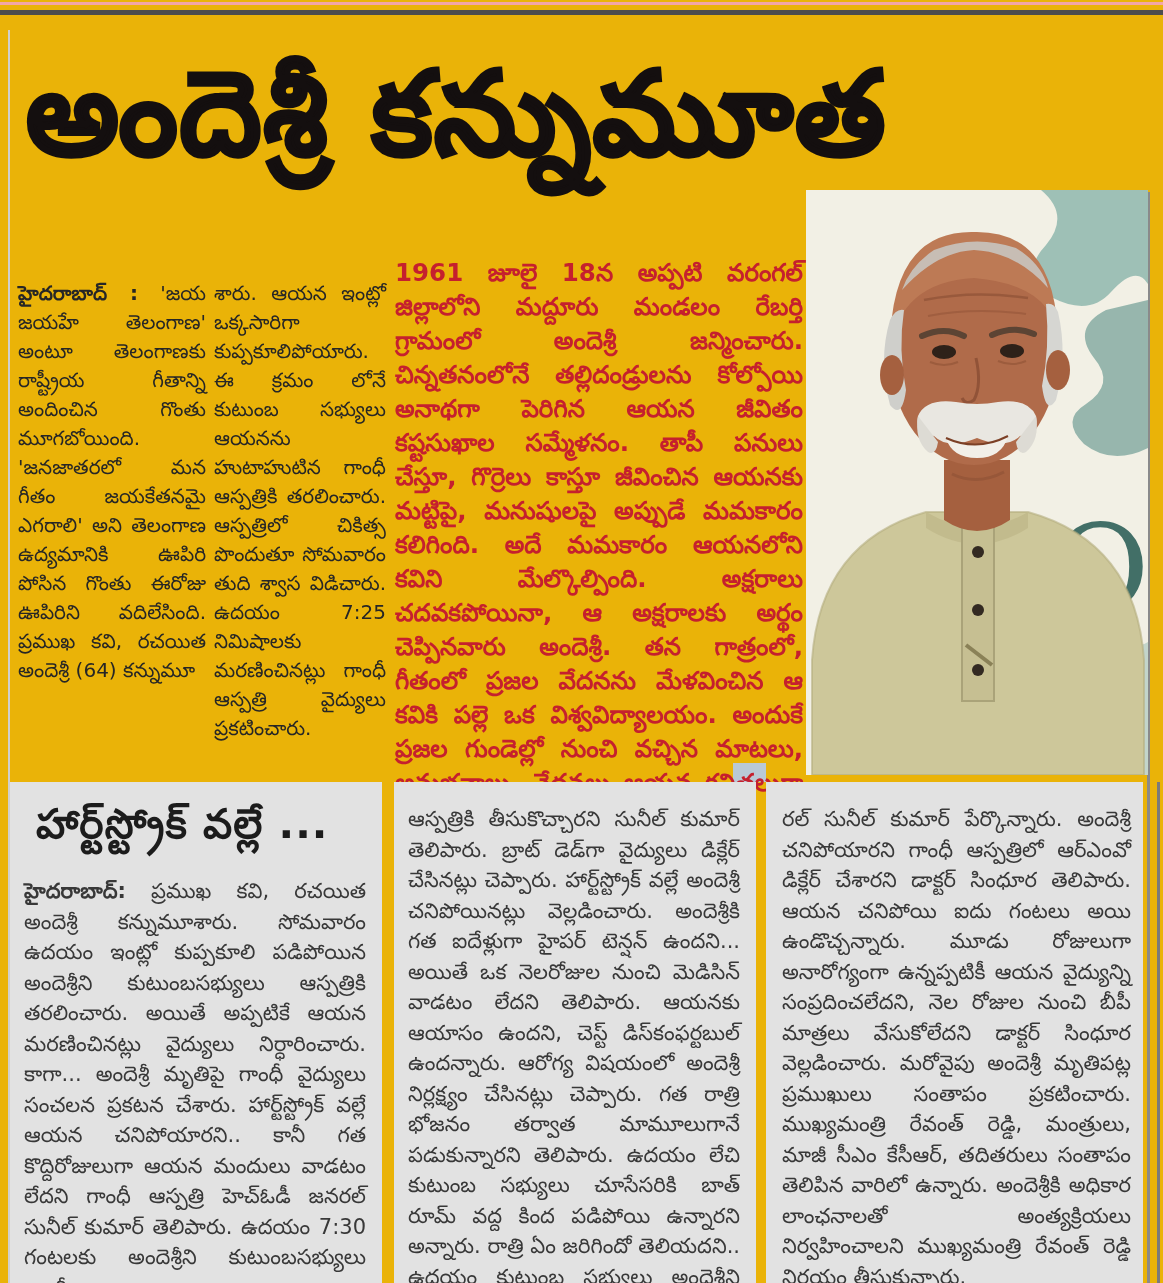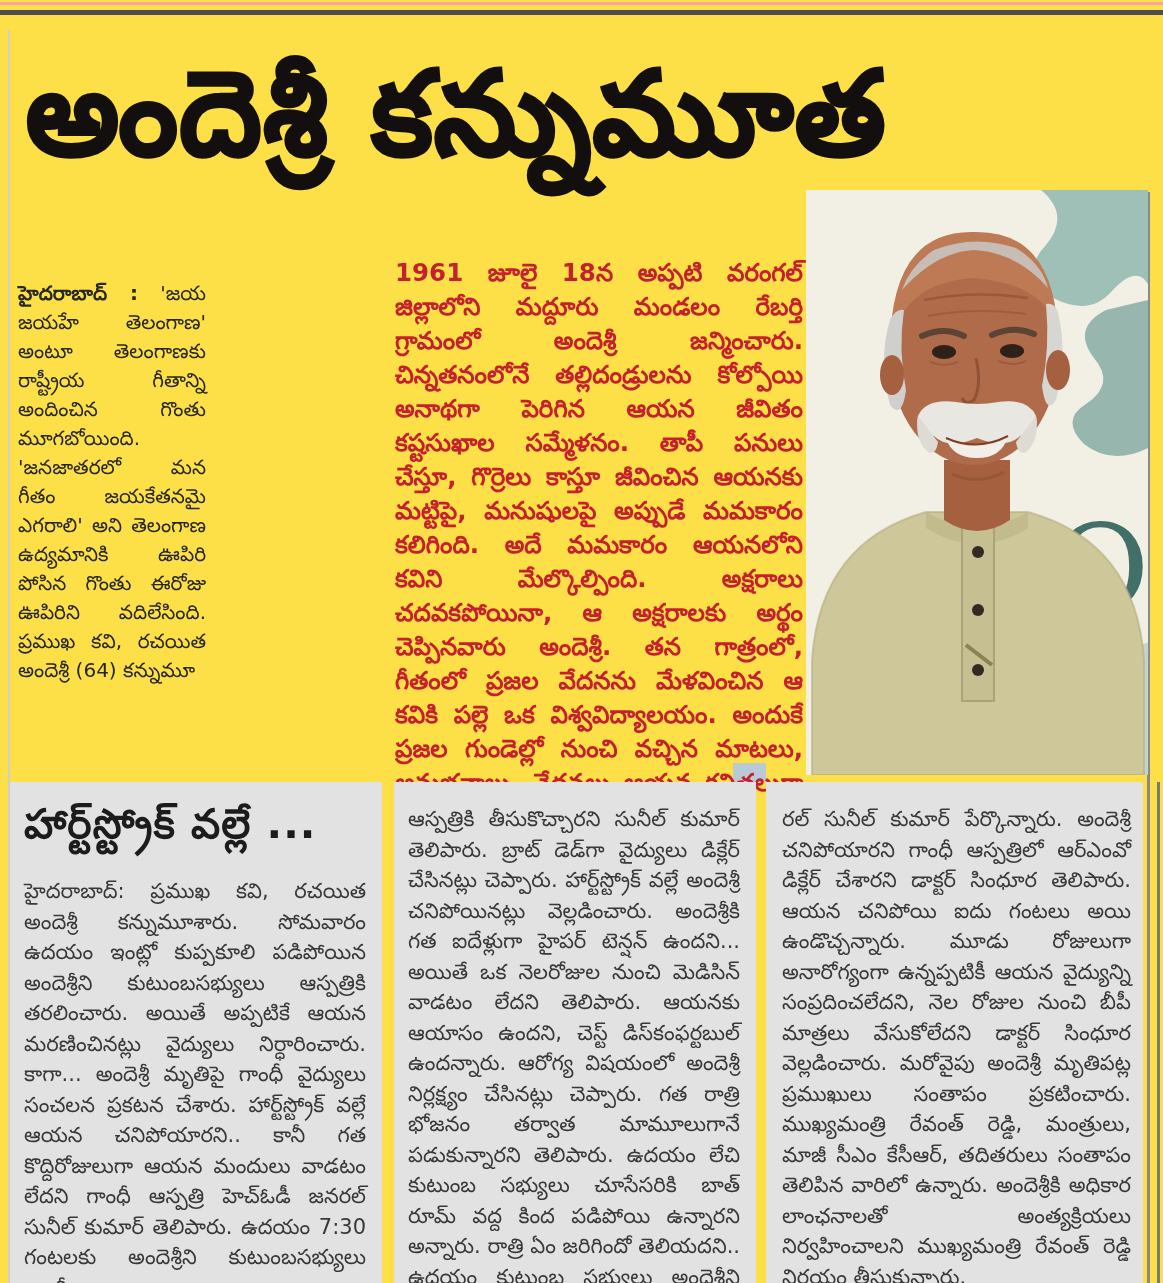--- a/index.html
+++ b/index.html
@@ -1,19 +1,19 @@
 <!DOCTYPE html>
 <html><head>
 <meta charset="utf-8">
 <style>
   html,body{margin:0;padding:0;background:#ffffff;}
   .page{
     position:relative;
     width:1163px;height:1283px;
-    background:#fde047;
+    background:#eab308;
     overflow:hidden;
     font-family:"DejaVu Sans", sans-serif;
   }
   .top-pink-line{position:absolute;left:0;top:2px;width:1163px;height:3px;background:#f2a6a6;}
   .top-rule{position:absolute;left:0;top:10px;width:1163px;height:5px;background:#4d4d4d;}
   .left-page-border{position:absolute;left:8px;top:30px;width:2px;height:1253px;background:#cfcfcf;}
   .right-rule-a{position:absolute;left:1147px;top:192px;width:3px;height:1091px;background:#8a8a8a;}
   .right-rule-b{position:absolute;left:1157px;top:782px;width:3px;height:501px;background:#7a7a7a;}
 
   .headline{
@@ -48,29 +48,29 @@
 
   .gray-box{
     position:absolute;top:782px;height:501px;
     background:#e2e2e2;box-sizing:border-box;
   }
   .box-1{left:10px;width:372px;padding:16px 16px 0 14px;}
   .box-2{left:394px;width:362px;padding:22px 16px 0 14px;}
   .box-3{left:766px;width:377px;padding:22px 12px 0 16px;}
 
   .sub-headline{
-    margin:0 0 26px 0;
+    margin:0 0 26px 12px;
     font-size:41px;line-height:52px;font-weight:600;color:#1c1c1c;
     letter-spacing:1px;white-space:nowrap;
   }
   .body-text{
     font-size:21px;line-height:30.5px;color:#383838;
     text-align:justify;
   }
-  .body-text b{font-weight:400;}
+  .body-text b{font-weight:700;}
 
   .decor-chip{position:absolute;left:733px;top:763px;width:33px;height:19px;background:#b9c9d6;}
 </style>
 </head>
 <body>
 
 <div class="page">
 
   <div class="top-pink-line"></div>
   <div class="top-rule"></div>
@@ -137,20 +137,21 @@
 
       <path d="M146,284 Q171,296 198,282" fill="none" stroke="#8a4e33" stroke-width="3" opacity="0.5"></path>
     </svg>
   </div>
 
   <div class="col col-1">
     <b>హైదరాబాద్ :</b>
     <span>'జయ జయహే తెలంగాణ' అంటూ తెలంగాణకు రాష్ట్రీయ గీతాన్ని అందించిన గొంతు మూగబోయింది. 'జనజాతరలో మన గీతం జయకేతనమై ఎగరాలి' అని తెలంగాణ ఉద్యమానికి ఊపిరి పోసిన గొంతు ఈరోజు ఊపిరిని వదిలేసింది. ప్రముఖ కవి, రచయిత అందెశ్రీ (64) కన్నుమూ</span>
   </div>
 
+  <div class="col col-2">శారు. ఆయన ఇంట్లో ఒక్కసారిగా కుప్పకూలిపోయారు. ఈ క్రమం లోనే కుటుంబ సభ్యులు ఆయనను హుటాహుటిన గాంధీ ఆస్పత్రికి తరలించారు. ఆస్పత్రిలో చికిత్స పొందుతూ సోమవారం తుది శ్వాస విడిచారు. ఉదయం 7:25 నిమిషాలకు మరణించినట్లు గాంధీ ఆస్పత్రి వైద్యులు ప్రకటించారు.</div>
 
   <div class="lede">1961 జూలై 18న అప్పటి వరంగల్ జిల్లాలోని మద్దూరు మండలం రేబర్తి గ్రామంలో అందెశ్రీ జన్మించారు. చిన్నతనంలోనే తల్లిదండ్రులను కోల్పోయి అనాథగా పెరిగిన ఆయన జీవితం కష్టసుఖాల సమ్మేళనం. తాపీ పనులు చేస్తూ, గొర్రెలు కాస్తూ జీవించిన ఆయనకు మట్టిపై, మనుషులపై అప్పుడే మమకారం కలిగింది. అదే మమకారం ఆయనలోని కవిని మేల్కొల్పింది. అక్షరాలు చదవకపోయినా, ఆ అక్షరాలకు అర్థం చెప్పినవారు అందెశ్రీ. తన గాత్రంలో, గీతంలో ప్రజల వేదనను మేళవించిన ఆ కవికి పల్లె ఒక విశ్వవిద్యాలయం. అందుకే ప్రజల గుండెల్లో నుంచి వచ్చిన మాటలు, అనుభవాలు, వేదనలు ఆయన కవితలుగా మారాయి.</div>
 
   <div class="gray-box box-1">
     <h2 class="sub-headline">హార్ట్‌స్ట్రోక్ వల్లే ...</h2>
     <div class="body-text">
       <b>హైదరాబాద్:</b>
       <span>ప్రముఖ కవి, రచయిత అందెశ్రీ కన్నుమూశారు. సోమవారం ఉదయం ఇంట్లో కుప్పకూలి పడిపోయిన అందెశ్రీని కుటుంబసభ్యులు ఆస్పత్రికి తరలించారు. అయితే అప్పటికే ఆయన మరణించినట్లు వైద్యులు నిర్ధారించారు. కాగా... అందెశ్రీ మృతిపై గాంధీ వైద్యులు సంచలన ప్రకటన చేశారు. హార్ట్‌స్ట్రోక్ వల్లే ఆయన చనిపోయారని.. కానీ గత కొద్దిరోజులుగా ఆయన మందులు వాడటం లేదని గాంధీ ఆస్పత్రి హెచ్ఓడీ జనరల్ సునీల్ కుమార్ తెలిపారు. ఉదయం 7:30 గంటలకు అందెశ్రీని కుటుంబసభ్యులు గాంధీ</span>
     </div>
   </div>

